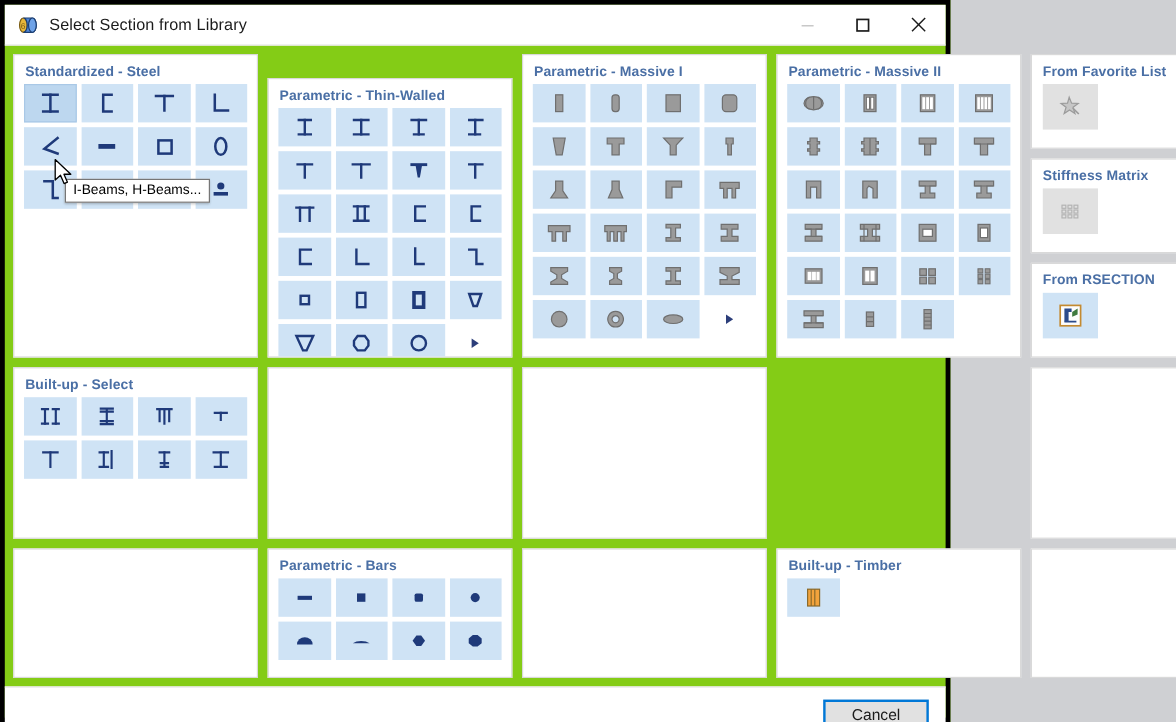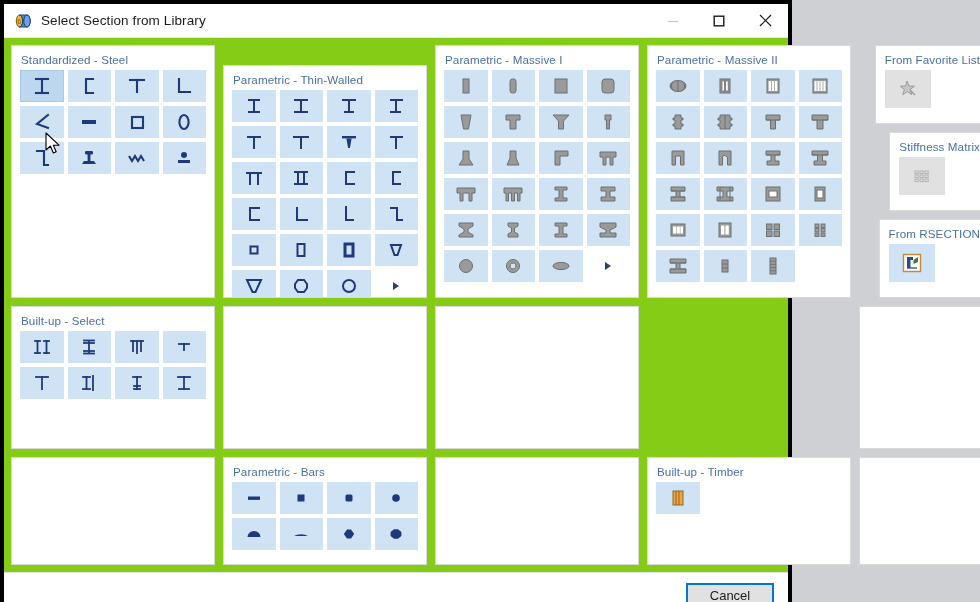--- a/index.html
+++ b/index.html
@@ -41,38 +41,38 @@
     display:grid;
     grid-template-columns:204px 204px 204px 204px 122px;
     grid-template-rows:253px 143px 108px;
     gap:8px;
   }
   .panel{
     background:#ffffff;border:1px solid #d9d9d9;
     box-sizing:border-box;position:relative;overflow:hidden;
   }
   .panel-title{
-    font-size:11.6px;font-weight:normal;color:#4a6fa5;
+    font-size:11.6px;font-weight:bold;color:#4a6fa5;
     padding:7px 0 4px 9px;letter-spacing:.1px;
   }
   .grid{
     display:grid;grid-template-columns:repeat(4,1fr);
     gap:4px;padding:0 8px 8px 8px;box-sizing:border-box;
   }
   .cell{
     height:32px;background:#cfe3f5;
     display:flex;align-items:center;justify-content:center;
     box-sizing:border-box;
   }
   .cell.blank{background:transparent;}
   .cell.hover{background:#bdd7ef;border:1px solid #a9c8e6;}
   .cell svg{display:block;}
   
   .side-col{
-    grid-column:5;display:flex;flex-direction:column;gap:8px;align-items:flex-end;
+    grid-column:5;display:flex;flex-direction:column;gap:8px;
   }
   .side-panel{
     background:#ffffff;border:1px solid #d9d9d9;box-sizing:border-box;
     flex:1;overflow:hidden;
   }
   .side-grid{padding:0 0 0 9px;display:flex;gap:5px;}
   .side-cell{
     width:46px;height:38px;display:flex;align-items:center;justify-content:center;
     background:#e1e1e1;box-sizing:border-box;
   }
@@ -917,20 +917,21 @@
               <rect x="8" y="4" width="10" height="14" fill="#f2a33c" stroke="#8a6a2a" stroke-width="1"></rect>
               <line x1="11" y1="4" x2="11" y2="18" stroke="#8a6a2a" stroke-width="1"></line>
               <line x1="14" y1="4" x2="14" y2="18" stroke="#8a6a2a" stroke-width="1"></line>
             </svg>
           </div>
       </div>
     </div>
 
     <div class="side-panel" style="grid-column:5;grid-row:3;"></div>
 
+    <div class="tooltip">I-Beams, H-Beams...</div>
     <div class="cursor">
       <svg width="18" height="25" viewBox="0 0 18 25">
         <path d="M1 1 L1 18 L5.4 14 L8.4 21 L11.2 19.8 L8.3 13.2 L14 13.2 Z" fill="#ffffff" stroke="#000000" stroke-width="1.1" stroke-linejoin="round"></path>
       </svg>
     </div>
   </div>
 
   <div class="footer">
     <div class="btn-cancel">Cancel</div>
   </div>

